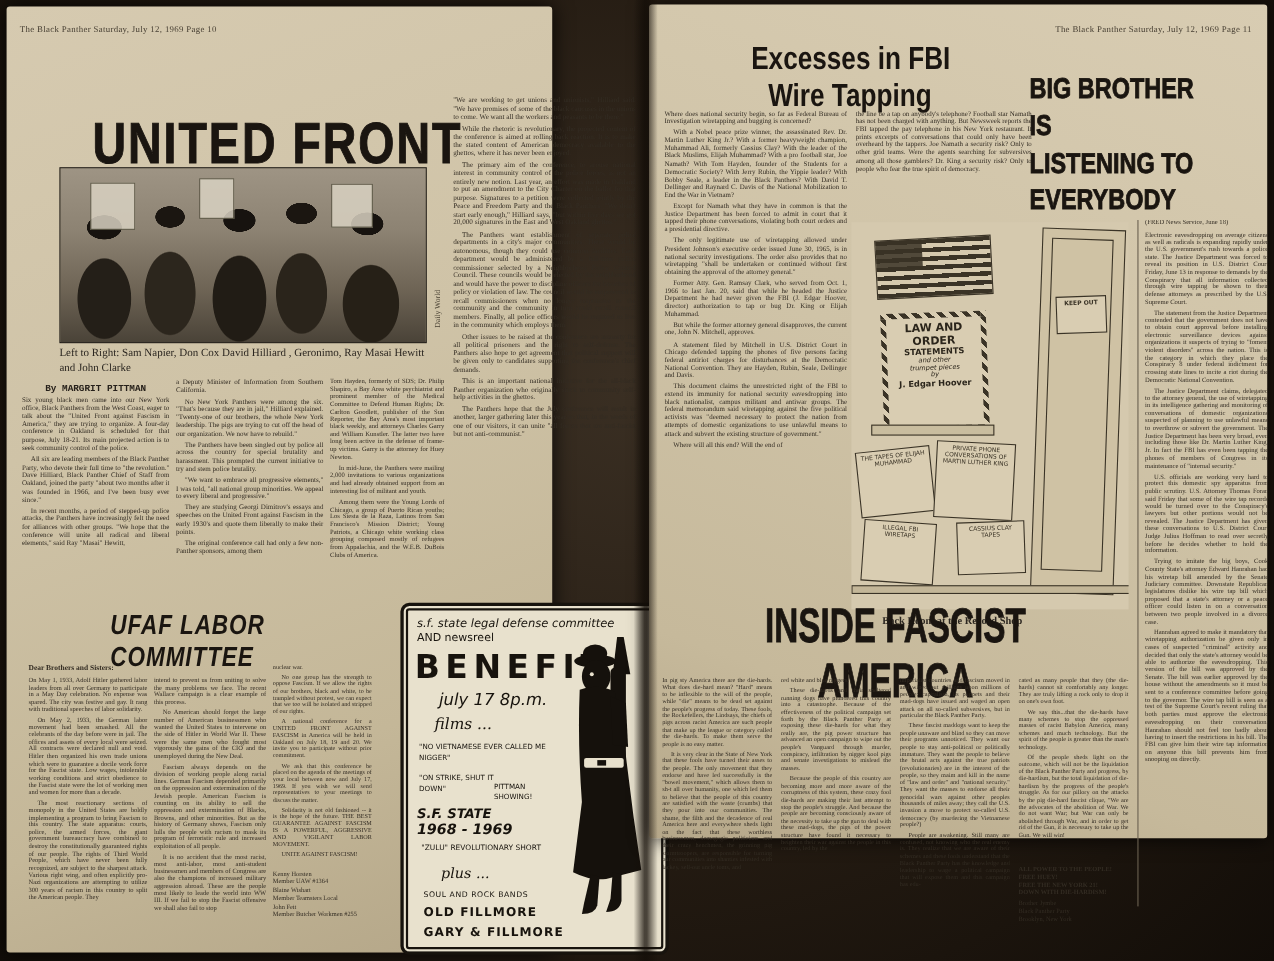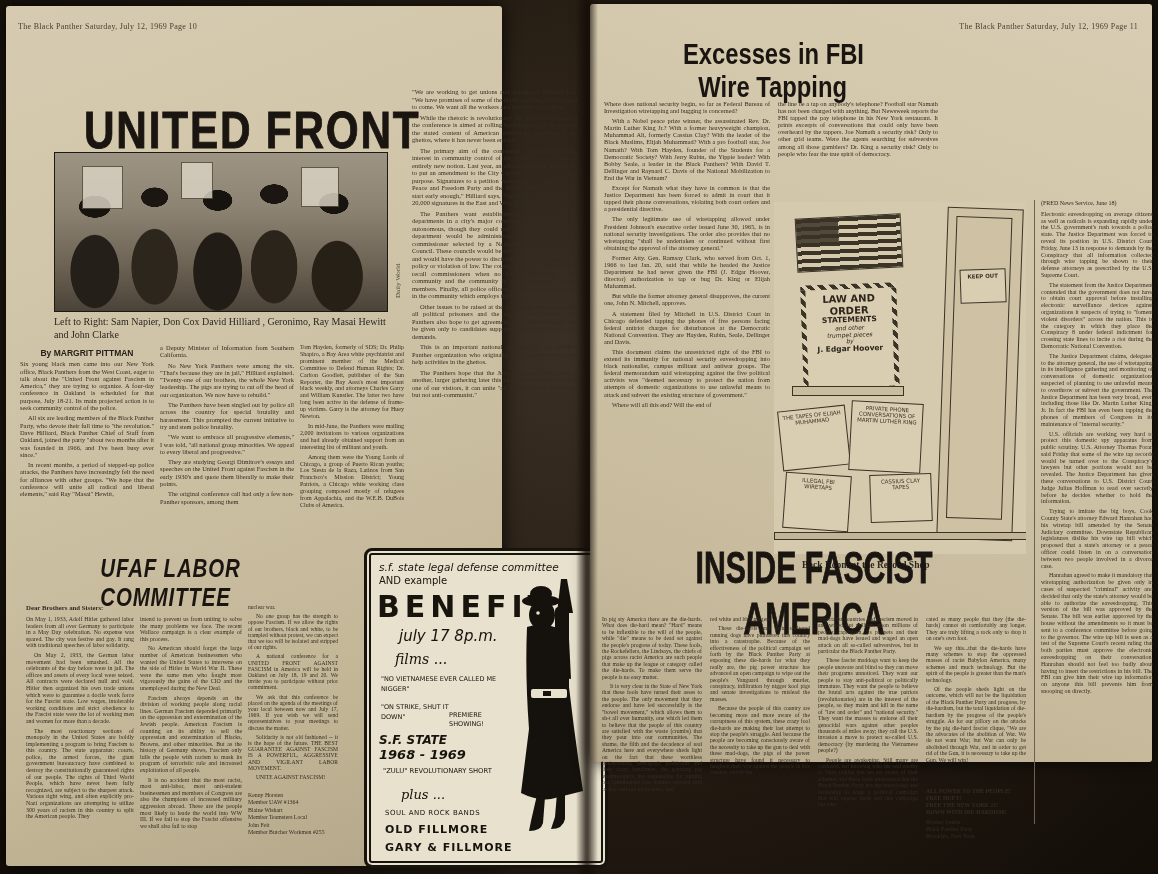--- a/index.html
+++ b/index.html
@@ -15,21 +15,21 @@
   #gutter{position:absolute;left:576px;top:0;width:22px;height:874px;
         background:linear-gradient(90deg,rgba(20,14,8,0) 0%,rgba(20,14,8,.75) 45%,rgba(20,14,8,.75) 55%,rgba(20,14,8,0) 100%);z-index:5;}
   .pghead{position:absolute;font-size:8px;color:#463e32;letter-spacing:.3px;}
   .hl{font-family:"Liberation Sans", sans-serif;font-weight:bold;color:#1a1510;}
   .thick{-webkit-text-stroke:.8px #1a1510;}
   .cond{display:inline-block;transform:scaleX(.82);transform-origin:center;}
   .cond2{display:inline-block;transform:scaleX(.9) scaleY(1.12);transform-origin:left top;}
   .col{position:absolute;text-align:justify;color:#332c23;overflow:hidden;}
   .col p{margin:0 0 3px 0;text-indent:8px;line-height:inherit;}
   .col p:first-child{text-indent:0;}
-  .byline{font-family:Liberation Sans, sans-serif;font-weight:bold;text-align:center;
+  .byline{font-family:Liberation Mono, monospace;font-weight:bold;text-align:center;
           font-size:8.5px;margin:0 0 5px 0;color:#26201a;}
   .photo{position:absolute;border:1px solid #1c1813;
      background:
        radial-gradient(ellipse 26px 18px at 12% 34%, #17130f 60%, transparent 62%),
        radial-gradient(ellipse 40px 60px at 12% 75%, #241f18 60%, transparent 62%),
        radial-gradient(ellipse 22px 16px at 30% 28%, #1b1611 60%, transparent 62%),
        radial-gradient(ellipse 38px 62px at 30% 72%, #2c261d 60%, transparent 62%),
        radial-gradient(ellipse 24px 17px at 49% 30%, #17130f 60%, transparent 62%),
        radial-gradient(ellipse 40px 64px at 49% 75%, #211c15 60%, transparent 62%),
        radial-gradient(ellipse 23px 16px at 66% 26%, #1b1611 60%, transparent 62%),
@@ -129,27 +129,27 @@
         <p>UNITE AGAINST FASCISM!</p>
       </div>
     <div class="col" style="left:242px;top:786px;width:90px;height:70px;font-size:5.8px;line-height:6.6px;text-align:left;">
       <p style="text-indent:0;margin:0 0 2px;"><span>Kenny Horsten</span><br><span>Member UAW #1364</span></p>
       <p style="text-indent:0;margin:0 0 2px;"><span>Blaine Wishart</span><br><span>Member Teamsters Local</span></p>
       <p style="text-indent:0;margin:0;"><span>John Feit</span><br><span>Member Butcher Workmen #255</span></p>
     </div>
 
     <div class="adbox" style="left:358px;top:542px;width:238px;height:314px;">
       <div style="left:12px;top:10px;font-size:10.5px;font-style:italic;">s.f. state legal defense committee</div>
-      <div style="left:12px;top:24px;font-size:10px;">AND example</div>
+      <div style="left:12px;top:24px;font-size:10px;">AND newsreel</div>
       <div style="left:10px;top:38px;font-size:30px;font-weight:bold;letter-spacing:5px;">BENEFIT</div>
       <div style="left:12px;top:76px;font-size:15px;font-style:italic;margin-left:20px;">july 17   8p.m.</div>
       <div style="left:28px;top:100px;font-size:14px;font-style:italic;font-family:'DejaVu Serif',serif;">films ...</div>
       <div style="left:14px;top:124px;width:120px;font-size:6.5px;line-height:1.5;">"NO VIETNAMESE EVER CALLED ME NIGGER"</div>
       <div style="left:14px;top:152px;width:80px;font-size:6.5px;line-height:1.5;">"ON STRIKE, SHUT IT DOWN"</div>
-      <div style="left:82px;top:160px;width:60px;font-size:6.5px;line-height:1.4;">PREMIERE SHOWING!</div>
+      <div style="left:82px;top:160px;width:60px;font-size:6.5px;line-height:1.4;">PITTMAN SHOWING!</div>
       <div style="left:12px;top:182px;font-size:12px;font-weight:bold;font-style:italic;">S.F. STATE</div>
       <div style="left:12px;top:196px;font-size:13px;font-weight:bold;font-style:italic;">1968 - 1969</div>
       <div style="left:16px;top:216px;width:110px;font-size:6.8px;line-height:1.4;">"ZULU" REVOLUTIONARY SHORT</div>
       <div style="left:34px;top:236px;font-size:13px;font-style:italic;font-family:'DejaVu Serif',serif;">plus ...</div>
       <div style="left:18px;top:258px;font-size:7px;letter-spacing:.5px;">SOUL AND ROCK BANDS</div>
       <div style="left:18px;top:272px;font-size:11px;font-weight:bold;letter-spacing:1px;">OLD FILLMORE</div>
       <div style="left:18px;top:290px;font-size:11px;font-weight:bold;letter-spacing:1px;">GARY &amp; FILLMORE</div>
 
       <svg viewBox="0 0 120 260" style="position:absolute;left:118px;top:18px;width:120px;height:280px;">
         <g fill="#15110c">
@@ -221,20 +221,25 @@
       </div>
 
       <div class="crate" style="left:6px;top:206px;width:62px;height:52px;transform:rotate(-6deg);">The Tapes of Elijah Muhammad</div>
       <div class="crate" style="left:76px;top:200px;width:66px;height:62px;transform:rotate(3deg);">Private Phone Conversations of Martin Luther King</div>
       <div class="crate" style="left:96px;top:272px;width:56px;height:40px;transform:rotate(-2deg);">Cassius Clay Tapes</div>
       <div class="crate" style="left:10px;top:272px;width:60px;height:48px;transform:rotate(4deg);">Illegal FBI Wiretaps</div>
       <div class="sketch" style="left:0px;top:330px;width:252px;height:6px;background:#c3b698;"></div>
     </div>
     <div style="position:absolute;left:212px;top:556px;width:200px;text-align:left;font-size:9.5px;font-weight:bold;color:#2b2620;">Back Room at the Record Shop</div>
 
+    <div class="hl thick" style="position:absolute;left:346px;top:60px;width:212px;font-size:26px;line-height:1.3;">
+      <span class="cond" style="transform-origin:left;">BIG BROTHER IS</span><br>
+      <span class="cond" style="transform-origin:left;">LISTENING TO</span><br>
+      <span class="cond" style="transform-origin:left;">EVERYBODY</span>
+    </div>
     <div class="col rule-l" style="left:444px;top:196px;width:112px;height:624px;font-size:6px;line-height:6.8px;padding-left:6px;">
       <p style="text-indent:0;margin:0 0 4px;">(FRED News Service, June 18)</p>
       <div>
           <p>Electronic eavesdropping on average citizens as well as radicals is expanding rapidly under the U.S. government's rush towards a police state. The Justice Department was forced to reveal its position in U.S. District Court Friday, June 13 in response to demands by the Conspiracy that all information collected through wire tapping be shown to their defense attorneys as prescribed by the U.S. Supreme Court.</p>
           <p>The statement from the Justice Department contended that the government does not have to obtain court approval before installing electronic surveillance devices against organizations it suspects of trying to "foment violent disorders" across the nation. This is the category in which they place the Conspiracy 8 under federal indictment for crossing state lines to incite a riot during the Democratic National Convention.</p>
           <p>The Justice Department claims, delegated to the attorney general, the use of wiretapping in its intelligence gathering and monitoring of conversations of domestic organizations suspected of planning to use unlawful means to overthrow or subvert the government. The Justice Department has been very broad, even including those like Dr. Martin Luther King, Jr. In fact the FBI has even been tapping the phones of members of Congress in its maintenance of "internal security."</p>
           <p>U.S. officials are working very hard to protect this domestic spy apparatus from public scrutiny. U.S. Attorney Thomas Foran said Friday that some of the wire tap records would be turned over to the Conspiracy's lawyers but other portions would not be revealed. The Justice Department has given these conversations to U.S. District Court Judge Julius Hoffman to read over secretly before he decides whether to hold the information.</p>
           <p>Trying to imitate the big boys, Cook County State's attorney Edward Hanrahan had his wiretap bill amended by the Senate Judiciary committee. Downstate Republican legislatures dislike his wire tap bill which proposed that a state's attorney or a peace officer could listen in on a conversation between two people involved in a divorce case.</p>
           <p>Hanrahan agreed to make it mandatory that wiretapping authorization be given only in cases of suspected "criminal" activity and decided that only the state's attorney would be able to authorize the eavesdropping. This version of the bill was approved by the Senate. The bill was earlier approved by the house without the amendments so it must be sent to a conference committee before going to the governor. The wire tap bill is seen as a test of the Supreme Court's recent ruling that both parties must approve the electronic eavesdropping on their conversation. Hanrahan should not feel too badly about having to insert the restrictions in his bill. The FBI can give him their wire tap information on anyone this bill prevents him from snooping on directly.</p>
         </div>

